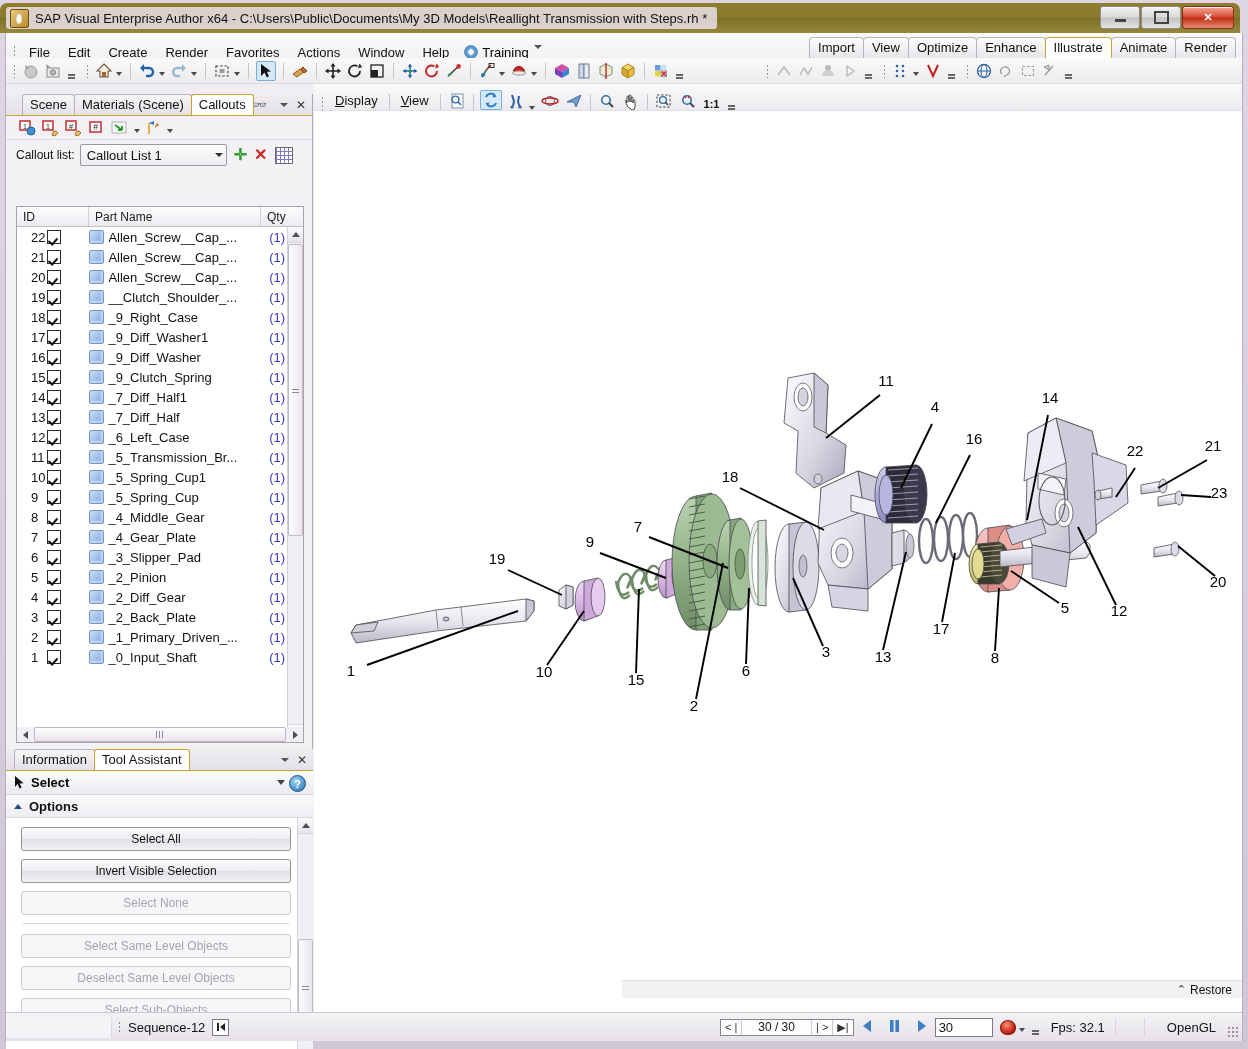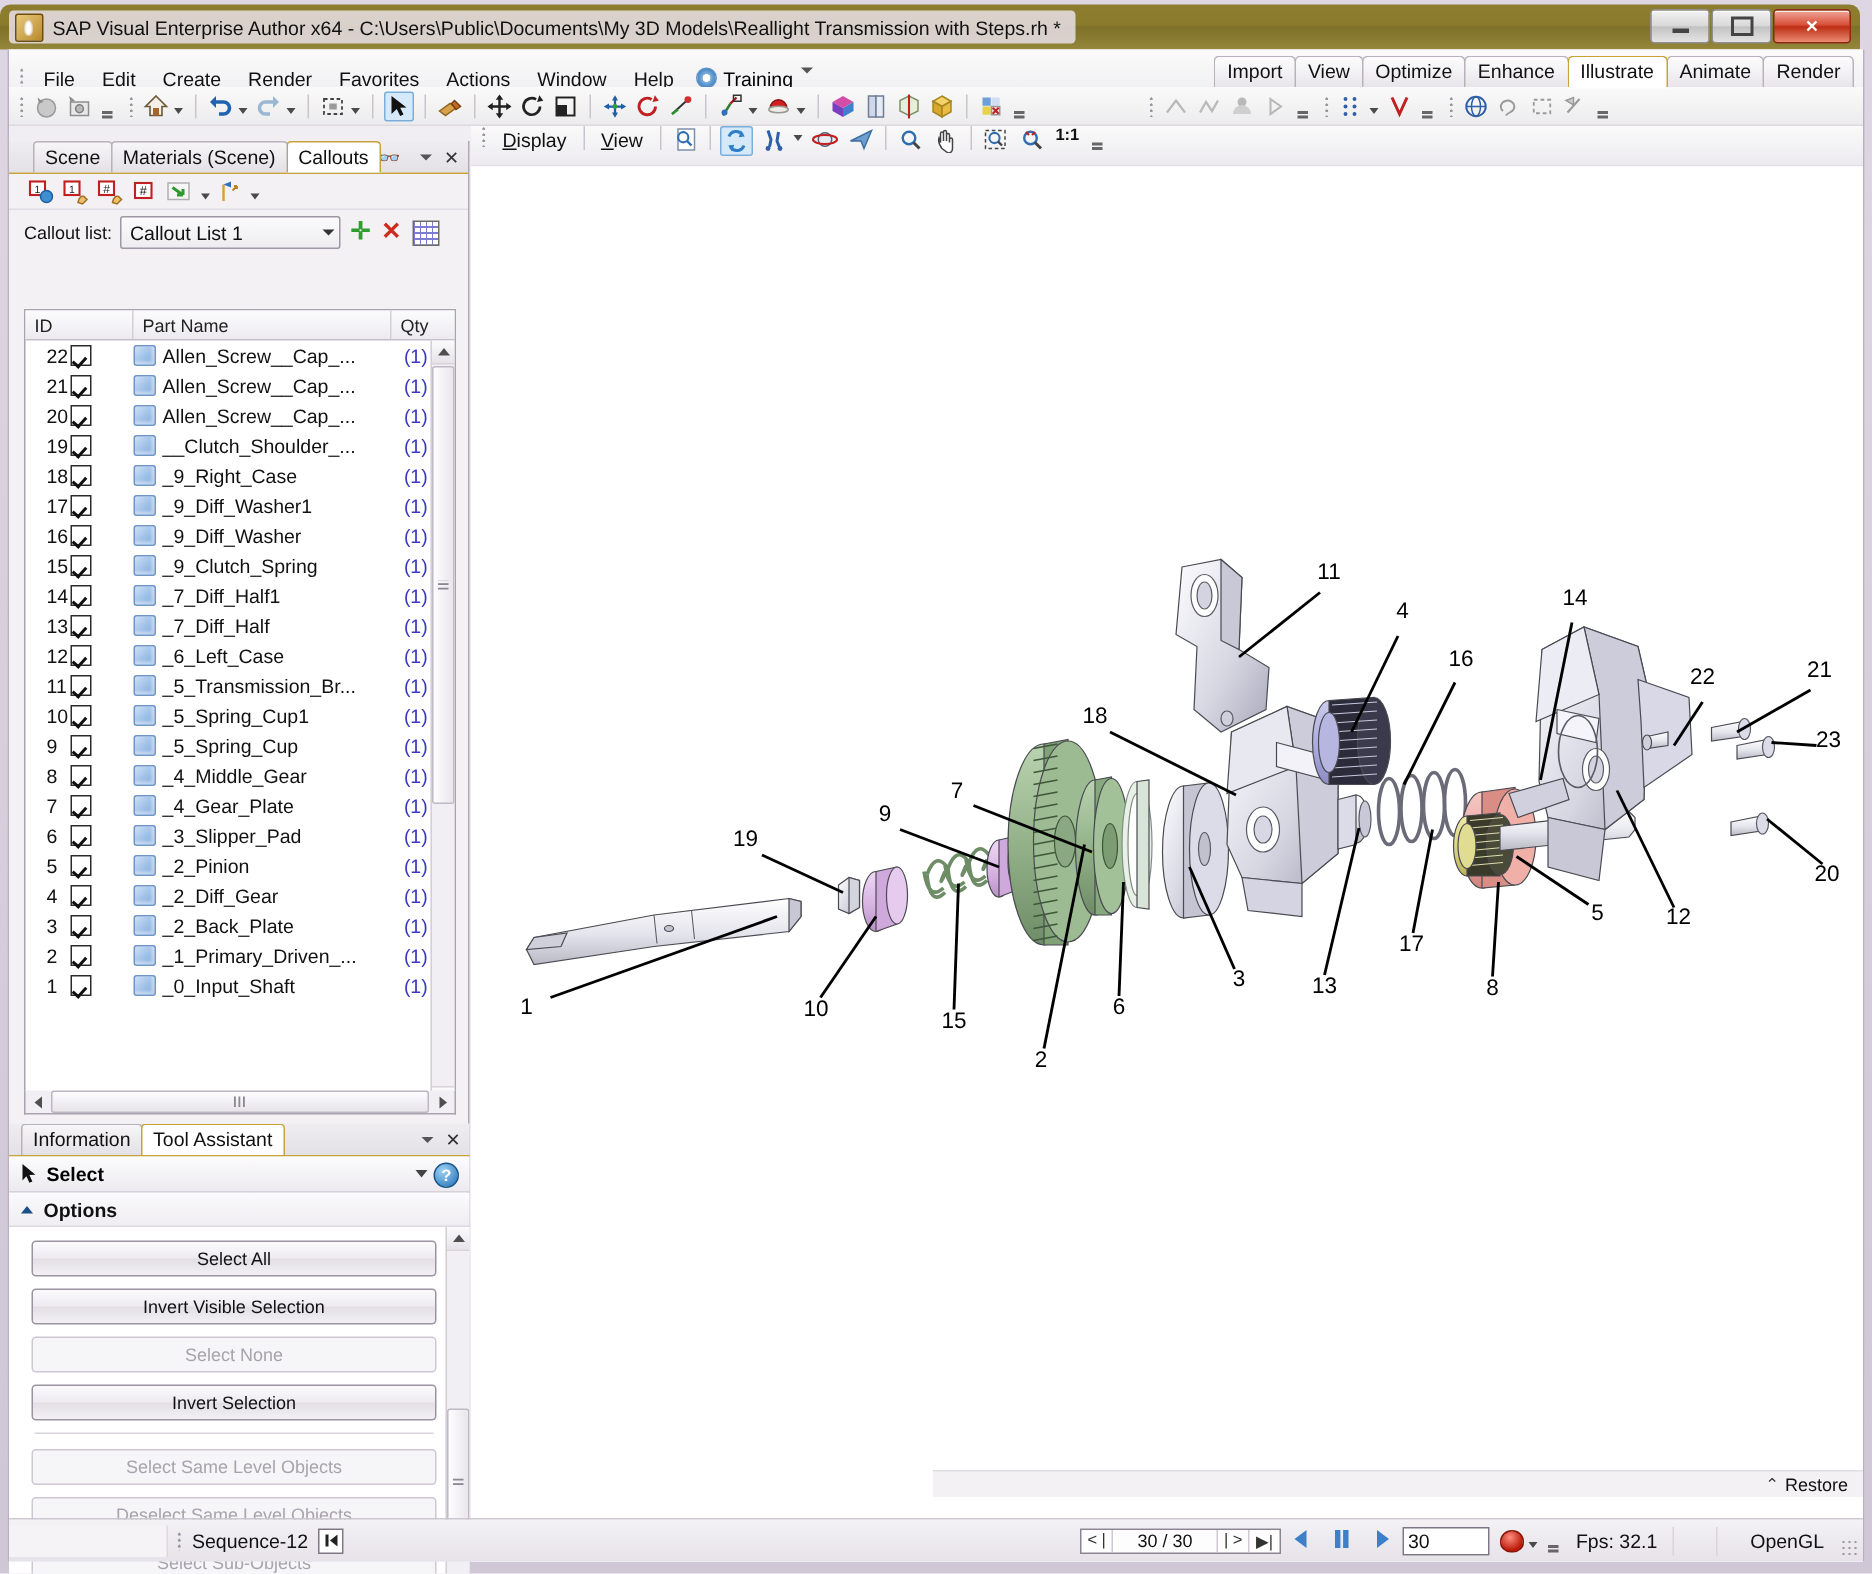--- a/index.html
+++ b/index.html
@@ -328,21 +328,21 @@
     background:linear-gradient(90deg,#fdfdfe,#e9e6ec);
     border:1px solid #c0bac6;border-radius:2px;
     display:flex;align-items:center;justify-content:center;
   }
   
   .viewport{
     position:absolute;left:308px;top:51px;right:0;height:957px;
     background:#fff;box-sizing:border-box;
   }
   .vp-toolbar{
-    height:27px;display:flex;align-items:flex-start;
+    height:27px;display:flex;align-items:flex-end;
     background:linear-gradient(180deg,#fafafa,#eceaee);
     border-bottom:1px solid #e3e0e5;box-sizing:border-box;
   }
   .vp-menu{font-size:13px;padding:2px 7px;color:#111;}
   .vp-sep{width:1px;height:16px;background:#c9c4cd;margin:0 4px;}
   .vpi{width:20px;height:18px;margin:0 2px;display:inline-block;}
   .vpi.sel{background:#d6e9f8;border:1px solid #7aaedb;border-radius:2px;}
   .one-to-one{font-size:11px;font-weight:bold;color:#111;margin:0 4px;}
   .vp-user{
     position:absolute;left:7px;top:30px;font-size:11px;color:#9a9a9a;font-weight:bold;
@@ -1083,21 +1083,20 @@
         </div>
         <div class="ta-options">
           <span class="chev-up"></span>
           <b>Options</b>
         </div>
         <div class="ta-body">
           <div class="btnlist" id="ta-buttons">
               <button class="tbtn">Select All</button>
               <button class="tbtn">Invert Visible Selection</button>
               <button class="tbtn disabled" disabled="">Select None</button>
-              <button class="tbtn">Invert Selection</button>
               <div class="divider-line"></div>
               <button class="tbtn disabled" disabled="">Select Same Level Objects</button>
               <button class="tbtn disabled" disabled="">Deselect Same Level Objects</button>
               <button class="tbtn disabled" disabled="">Select Sub-Objects</button>
             </div>
           <div class="ta-vscroll">
             <div class="sb-arrow">
                 <span class="sb-tri-up"></span>
               </div>
             <div class="ta-thumb">

